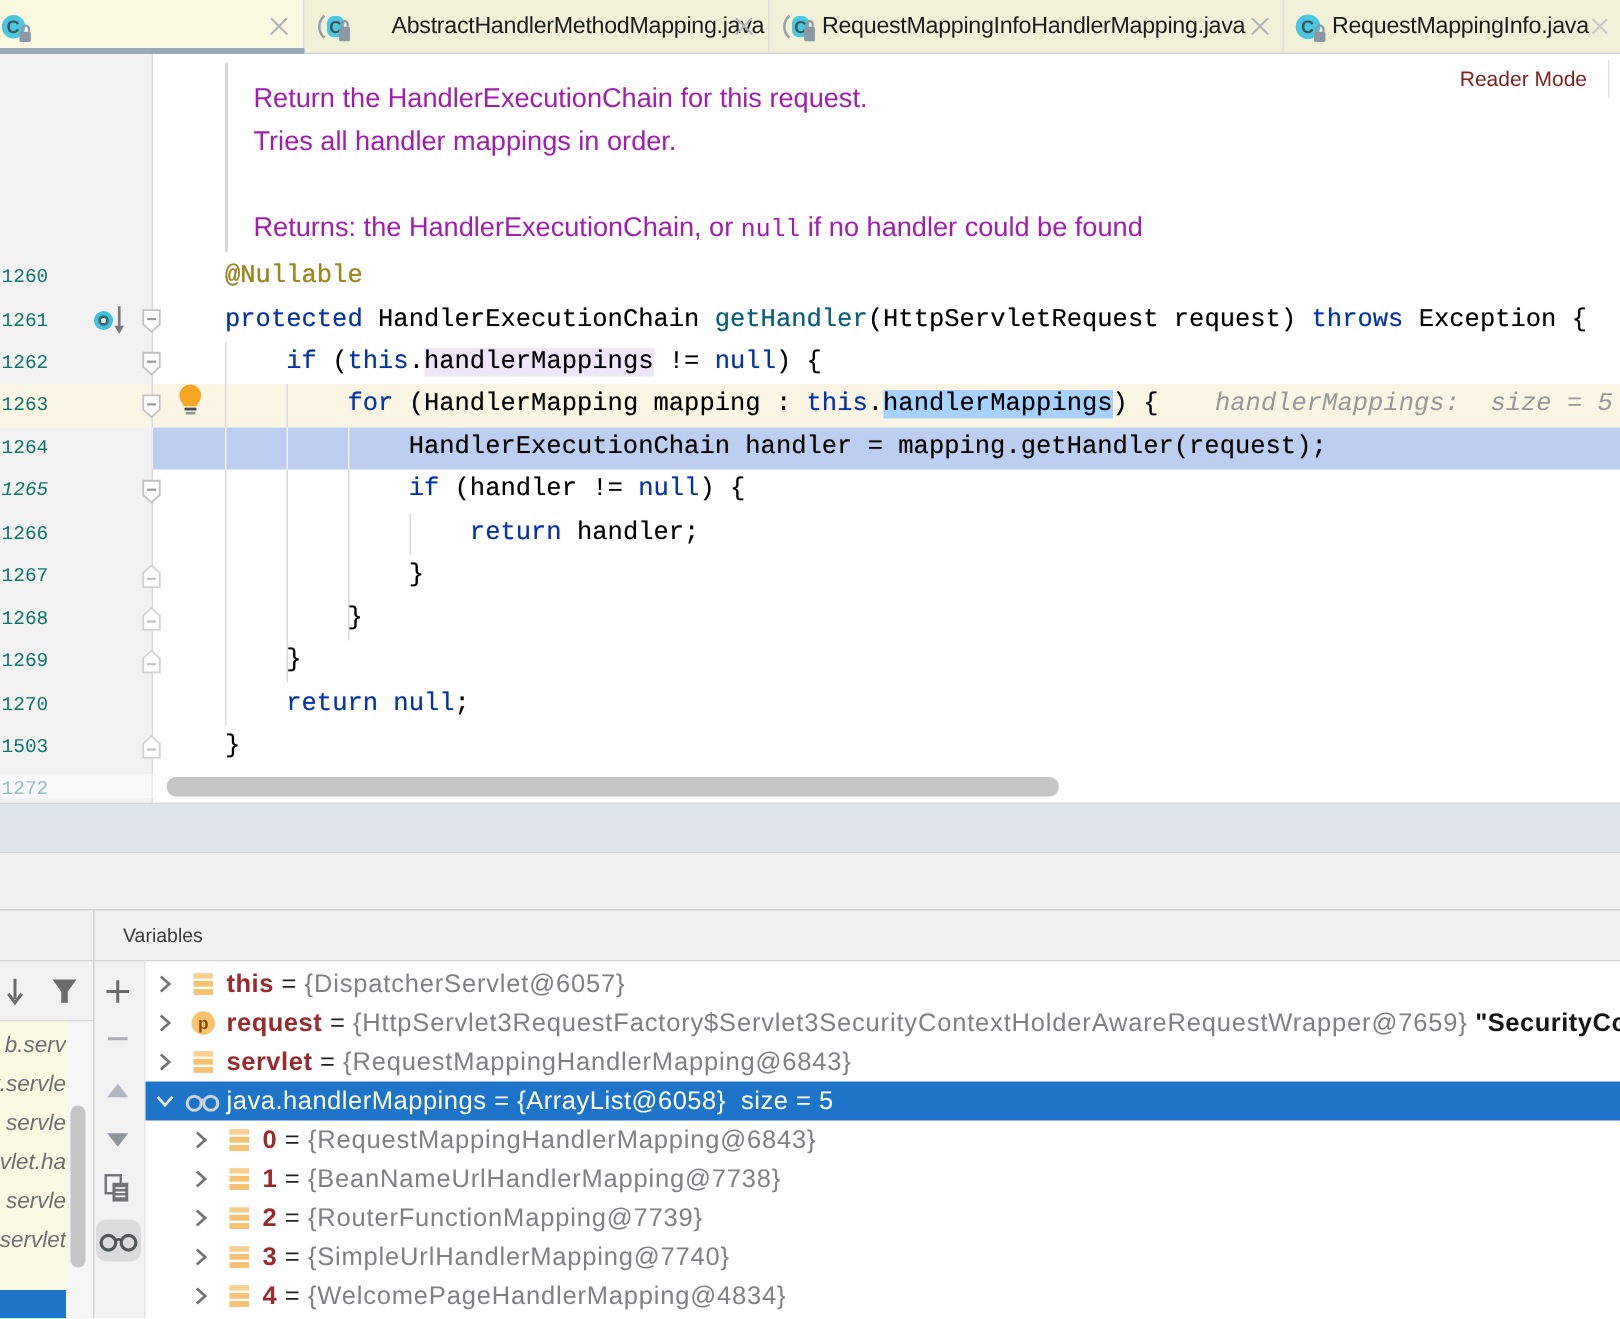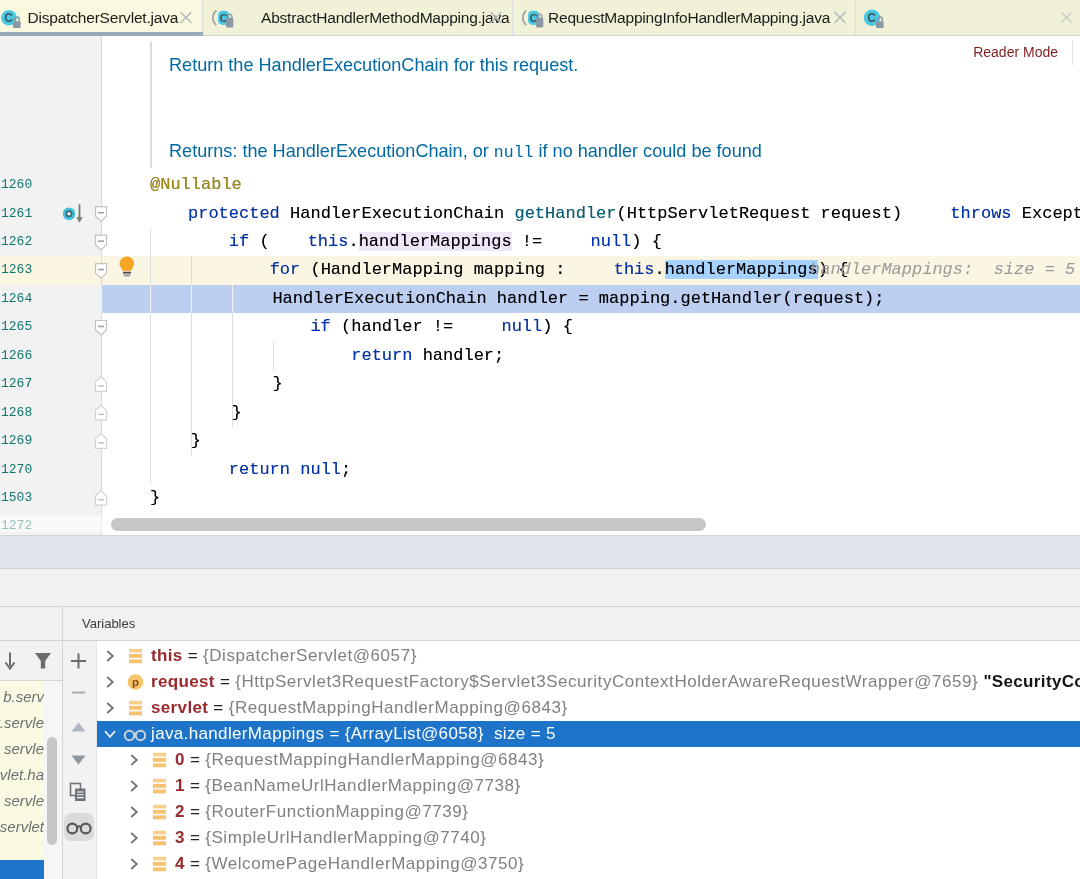--- a/index.html
+++ b/index.html
@@ -13,25 +13,25 @@
   .tabdiv{top:0;width:1px;height:35px;background:#dededf;}
   #underline{left:0;top:32px;width:203px;height:4px;background:#9aa8bb;}
   #tabhair{left:203px;top:35px;width:877px;height:1px;background:#d2d2d2;}
   
   #gutter{left:0;top:36px;width:101px;height:499px;background:#f2f2f2;}
   .lnum{font-family:"Liberation Mono",monospace;font-size:13px;color:#0f766e;line-height:28.45px;left:1px;}
   #caretrow{left:0;top:256.4px;width:1080px;height:28.45px;background:#fbf6e3;}
   #execrow{left:101px;top:284.85px;width:979px;height:28.45px;background:#bccff0;}
   #gutline{left:100.5px;top:36px;width:1px;height:499px;background:#d9d9d9;}
   #docline{left:150px;top:42px;width:2px;height:126px;background:#d9d9d9;}
-  .doc{font-size:18.1px;color:#0369a1;line-height:28.45px;left:169px;white-space:pre;}
+  .doc{font-size:18.1px;color:#a21caf;line-height:28.45px;left:169px;white-space:pre;}
   .docmono{font-family:"Liberation Mono",monospace;font-size:16.5px;}
   #readermode{right:22px;top:44px;font-size:14px;color:#7f1d1d;line-height:17px;}
   .code{font-family:"Liberation Mono",monospace;font-size:17px;line-height:28.45px;left:150px;white-space:pre;color:#000;text-shadow:0 0 0.5px rgba(0,0,0,0.45);}
-  .kw{color:#0033b3;margin-left:38px;}
+  .kw{color:#0033b3;}
   .ann{color:#9e880d;}
   .mth{color:#00627a;}
   .fld{color:#000000;}
   .hl-usage{background:#f0e6fa;}
   .hl-sel{background:#a6d2ff;}
   .hint{font-family:"Liberation Mono",monospace;font-size:17px;font-style:italic;color:#989898;line-height:28.45px;white-space:pre;}
   .iguide{width:1px;background:#dcdcdc;}
   .iguide-lt{width:1px;background:rgba(255,255,255,0.6);}
   #hsb-track{left:0;top:516px;width:1080px;height:16px;background:rgba(255,255,255,0.55);}
   #hsb{left:111px;top:517.5px;width:595px;height:13px;background:#c6c6c6;border-radius:6.5px;}
@@ -66,44 +66,45 @@
 </style>
 </head>
 <body>
 <div id="page">
 
   <div class="abs" id="tabbar"></div>
   <div class="abs" id="tab1bg"></div>
   <div class="abs tabdiv" style="left:202px;"></div>
   <div class="abs tabdiv" style="left:512px;"></div>
   <div class="abs tabdiv" style="left:855px;"></div>
-  <div class="abs tabtxt" style="left:27.5px;top:0;">DispatcherServlet.java</div>
   <div class="abs tabtxt" style="left:238px;top:0;margin-left:23px;">AbstractHandlerMethodMapping.java</div>
   <div class="abs tabtxt" style="left:548px;top:0;">RequestMappingInfoHandlerMapping.java</div>
+  <div class="abs tabtxt" style="left:888px;top:0;">RequestMappingInfo.java</div>
   <div class="abs" id="underline"></div>
   <div class="abs" id="tabhair"></div>
 
   <div class="abs" id="gutter"></div>
   <div class="abs" id="caretrow"></div>
   <div class="abs" id="execrow"></div>
   <div class="abs" id="gutline"></div>
   <div class="abs" id="docline"></div>
 
   <div class="abs doc" style="top:51.2px;">Return the HandlerExecutionChain for this request.</div>
+  <div class="abs doc" style="top:79.7px;">Tries all handler mappings in order.</div>
   <div class="abs doc" style="top:136.6px;">Returns: the HandlerExecutionChain, or <span class="docmono">null</span> if no handler could be found</div>
   <div class="abs" id="readermode">Reader Mode</div>
   <div class="abs" style="left:1071.5px;top:40px;width:1px;height:25px;background:#e4e4e4;"></div>
 
   <div id="lnums">
   <div class="abs lnum" style="top:171.05px;">1260</div>
   <div class="abs lnum" style="top:199.50px;">1261</div>
   <div class="abs lnum" style="top:227.95px;">1262</div>
   <div class="abs lnum" style="top:256.40px;">1263</div>
   <div class="abs lnum" style="top:284.85px;">1264</div>
-  <div class="abs lnum" style="top:313.30px;">1265</div>
+  <div class="abs lnum" style="top:313.30px;font-style:italic;">1265</div>
   <div class="abs lnum" style="top:341.75px;">1266</div>
   <div class="abs lnum" style="top:370.20px;">1267</div>
   <div class="abs lnum" style="top:398.65px;">1268</div>
   <div class="abs lnum" style="top:427.10px;">1269</div>
   <div class="abs lnum" style="top:455.55px;">1270</div>
   <div class="abs lnum" style="top:484.00px;">1503</div>
   <div class="abs lnum" style="top:512.45px;">1272</div>
   </div>
 
   <div class="abs iguide" style="left:150px;top:227.9px;height:256px;"></div>
@@ -162,21 +163,21 @@
   <div class="abs" id="vsel"></div>
   <div id="vrows">
   <div class="vrow" style="top:643px;"><span style="position:absolute;left:55px;"><span class="vname">this</span><span class="veq"> = </span><span class="vval">{DispatcherServlet@6057}</span></span></div>
   <div class="vrow" style="top:669px;"><span style="position:absolute;left:55px;"><span class="vname">request</span><span class="veq"> = </span><span class="vval">{HttpServlet3RequestFactory$Servlet3SecurityContextHolderAwareRequestWrapper@7659}</span><span class="vstr"> "SecurityContextHolderAwareRequestWrapper"</span></span></div>
   <div class="vrow" style="top:695px;"><span style="position:absolute;left:55px;"><span class="vname">servlet</span><span class="veq"> = </span><span class="vval">{RequestMappingHandlerMapping@6843}</span></span></div>
   <div class="vrow" style="top:721px;"><span style="position:absolute;left:55px;"><span class="w">java.handlerMappings</span><span class="w"> = {ArrayList@6058}  size = 5</span></span></div>
   <div class="vrow" style="top:747px;"><span style="position:absolute;left:79px;"><span class="vname">0</span><span class="veq"> = </span><span class="vval">{RequestMappingHandlerMapping@6843}</span></span></div>
   <div class="vrow" style="top:773px;"><span style="position:absolute;left:79px;"><span class="vname">1</span><span class="veq"> = </span><span class="vval">{BeanNameUrlHandlerMapping@7738}</span></span></div>
   <div class="vrow" style="top:799px;"><span style="position:absolute;left:79px;"><span class="vname">2</span><span class="veq"> = </span><span class="vval">{RouterFunctionMapping@7739}</span></span></div>
   <div class="vrow" style="top:825px;"><span style="position:absolute;left:79px;"><span class="vname">3</span><span class="veq"> = </span><span class="vval">{SimpleUrlHandlerMapping@7740}</span></span></div>
-  <div class="vrow" style="top:851px;"><span style="position:absolute;left:79px;"><span class="vname">4</span><span class="veq"> = </span><span class="vval">{WelcomePageHandlerMapping@3750}</span></span></div>
+  <div class="vrow" style="top:851px;"><span style="position:absolute;left:79px;"><span class="vname">4</span><span class="veq"> = </span><span class="vval">{WelcomePageHandlerMapping@4834}</span></span></div>
   </div>
 
   <svg class="abs" id="icons" width="1080" height="879" style="left:0;top:0;" viewBox="0 0 1080 879">
 
   <circle cx="9" cy="17.8" r="7.8" fill="#4ac8e2"></circle>
   <text x="8.7" y="22.3" font-family="Liberation Sans" font-size="12" font-weight="bold" fill="#40545e" text-anchor="middle">C</text>
   <path d="M 14.7 21.2 v-1.9 a 2.3 2.3 0 0 1 4.6 0 v1.9" fill="none" stroke="#8c97a6" stroke-width="1.5"></path>
   <rect x="13" y="21.2" width="7.6" height="6.8" rx="1" fill="#8c97a6"></rect>
   <path d="M 181 12.5 L 191 22.5 M 191 12.5 L 181 22.5" stroke="#b0b4b9" stroke-width="1.4" stroke-linecap="round"></path>
 

